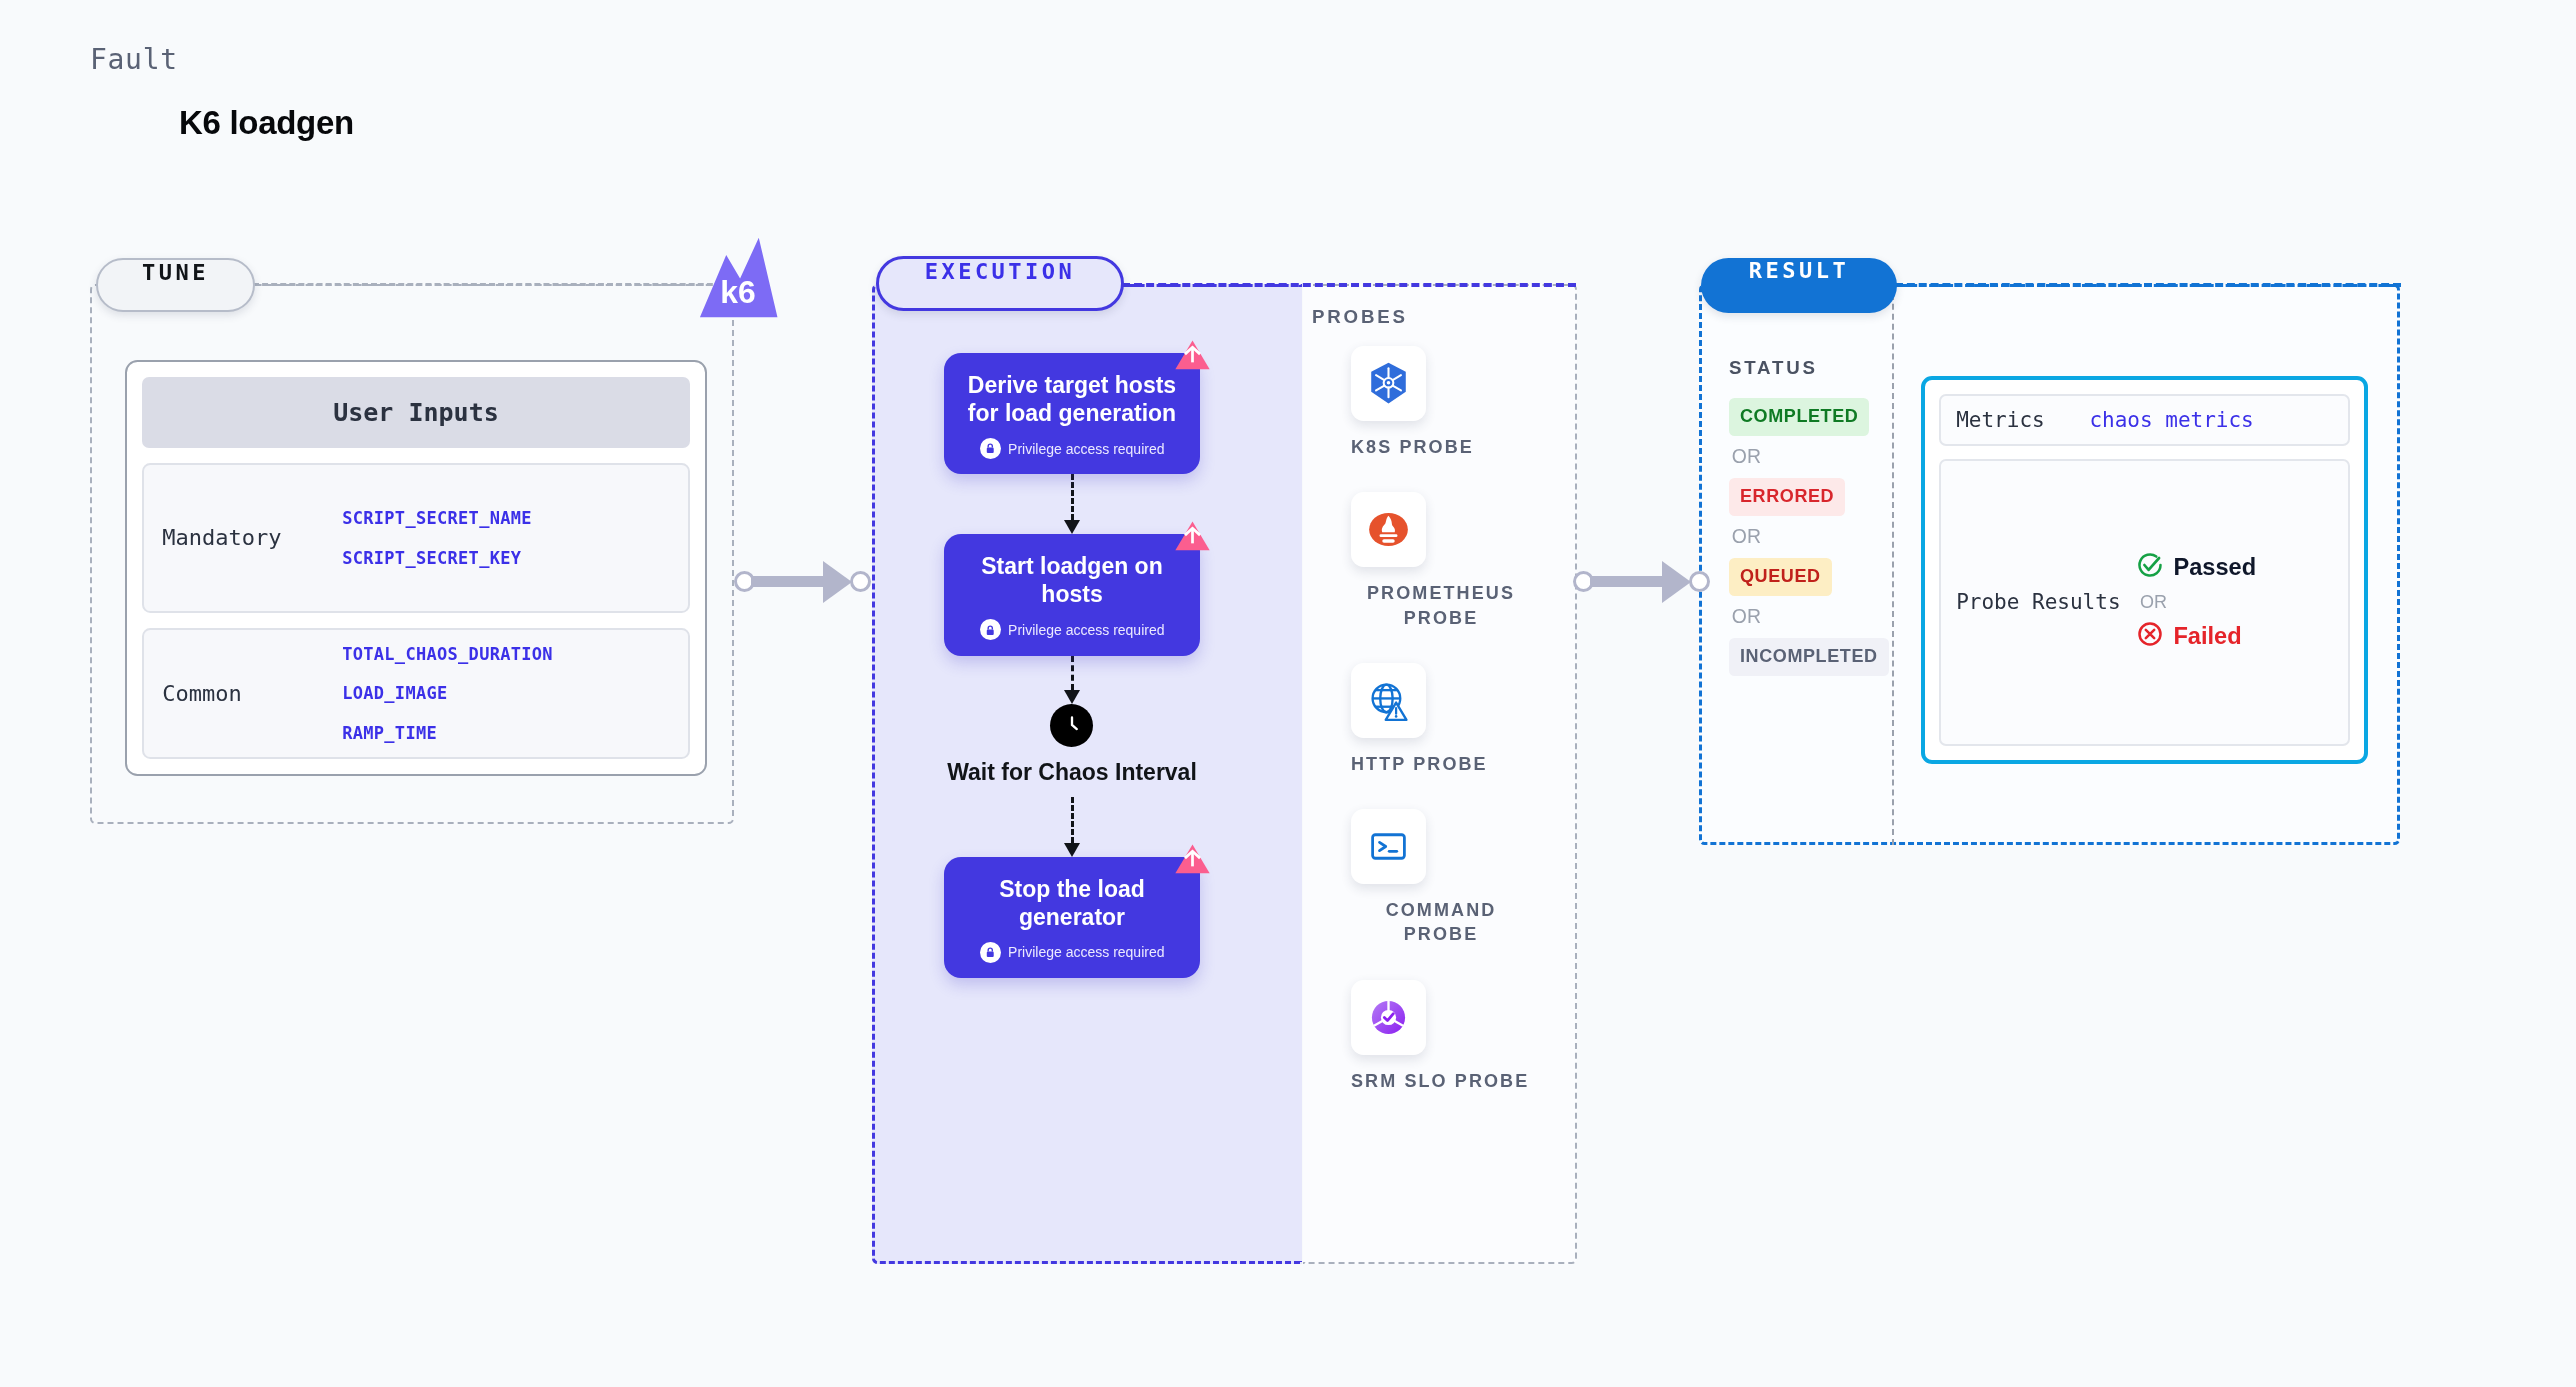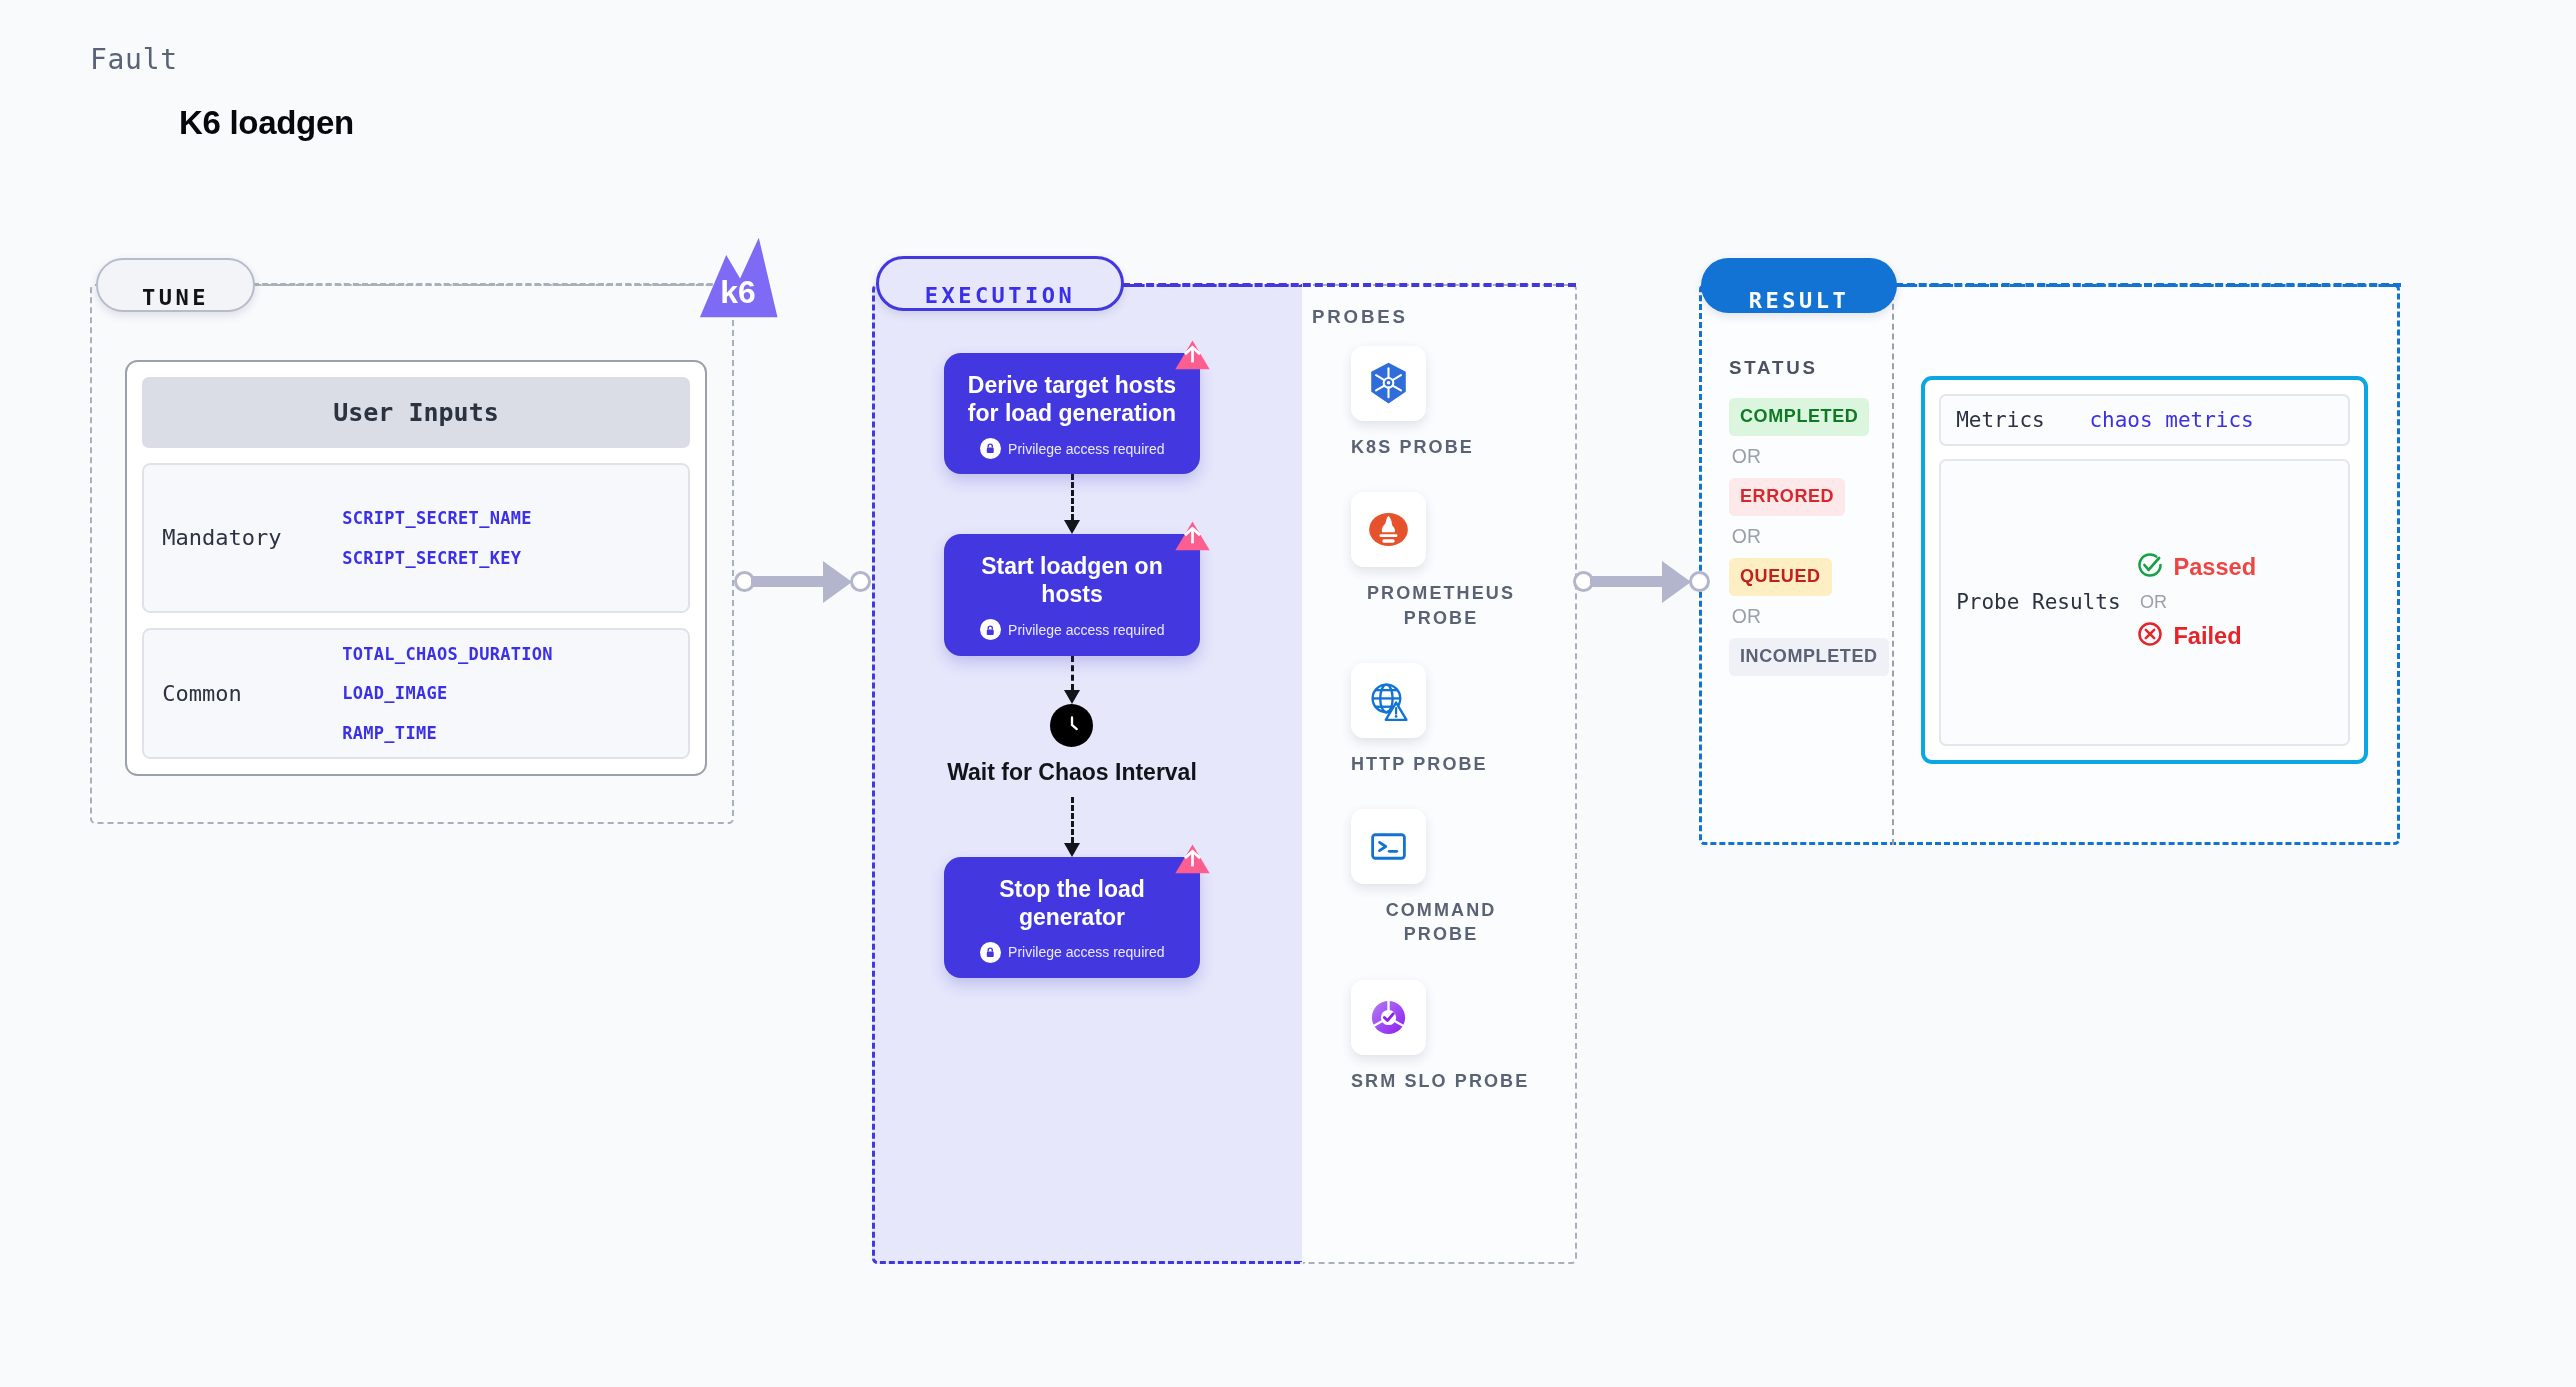--- a/index.html
+++ b/index.html
@@ -18,21 +18,21 @@
     font-size: 28px; color: #5a6275; letter-spacing: 0.7px;
   }
   #fault-title {
     position: absolute; left: 179px; top: 104px;
     font-size: 33px; font-weight: bold; color: #07080b;
     letter-spacing: -0.3px;
   }
 
   
   .pill {
-    position: absolute; display: flex; align-items: flex-end; justify-content: center;
+    position: absolute; display: flex; align-items: flex-start; justify-content: center;
     border-radius: 692px; font-family: "DejaVu Sans Mono", monospace;
     font-weight: bold; letter-spacing: 3.5px; z-index: 30;
     box-shadow: 0 3.5px 8.3px rgba(40,50,80,.13);
   }
 
   
   #tune-zone {
     position: absolute; left: 90px; top: 284px; width: 644px; height: 540px;
     border: 2.8px dashed #a9b0bd; border-radius: 5.5px;
   }
@@ -228,21 +228,21 @@
   #metrics-value {
     font-family: "DejaVu Sans Mono", monospace; font-size: 21px;
     color: #3b30e8;
   }
   #probe-results-row { flex: 1; }
   #probe-results-values { display: flex; flex-direction: column; gap: 7px; }
   .probe-result {
     display: flex; align-items: center; gap: 9.7px;
     font-size: 23.6px; font-weight: bold;
   }
-  #probe-passed { color: #ef4444; }
+  #probe-passed { color: #0f172a; }
   #probe-failed { color: #e5242a; }
   #probe-or { font-size: 18px; color: #9aa1ad; padding-left: 4.2px; }
 </style>
 </head>
 <body>
 
 <div class="stage">
 
   <div id="fault-label">Fault</div>
   <div id="fault-title">K6 loadgen</div>

